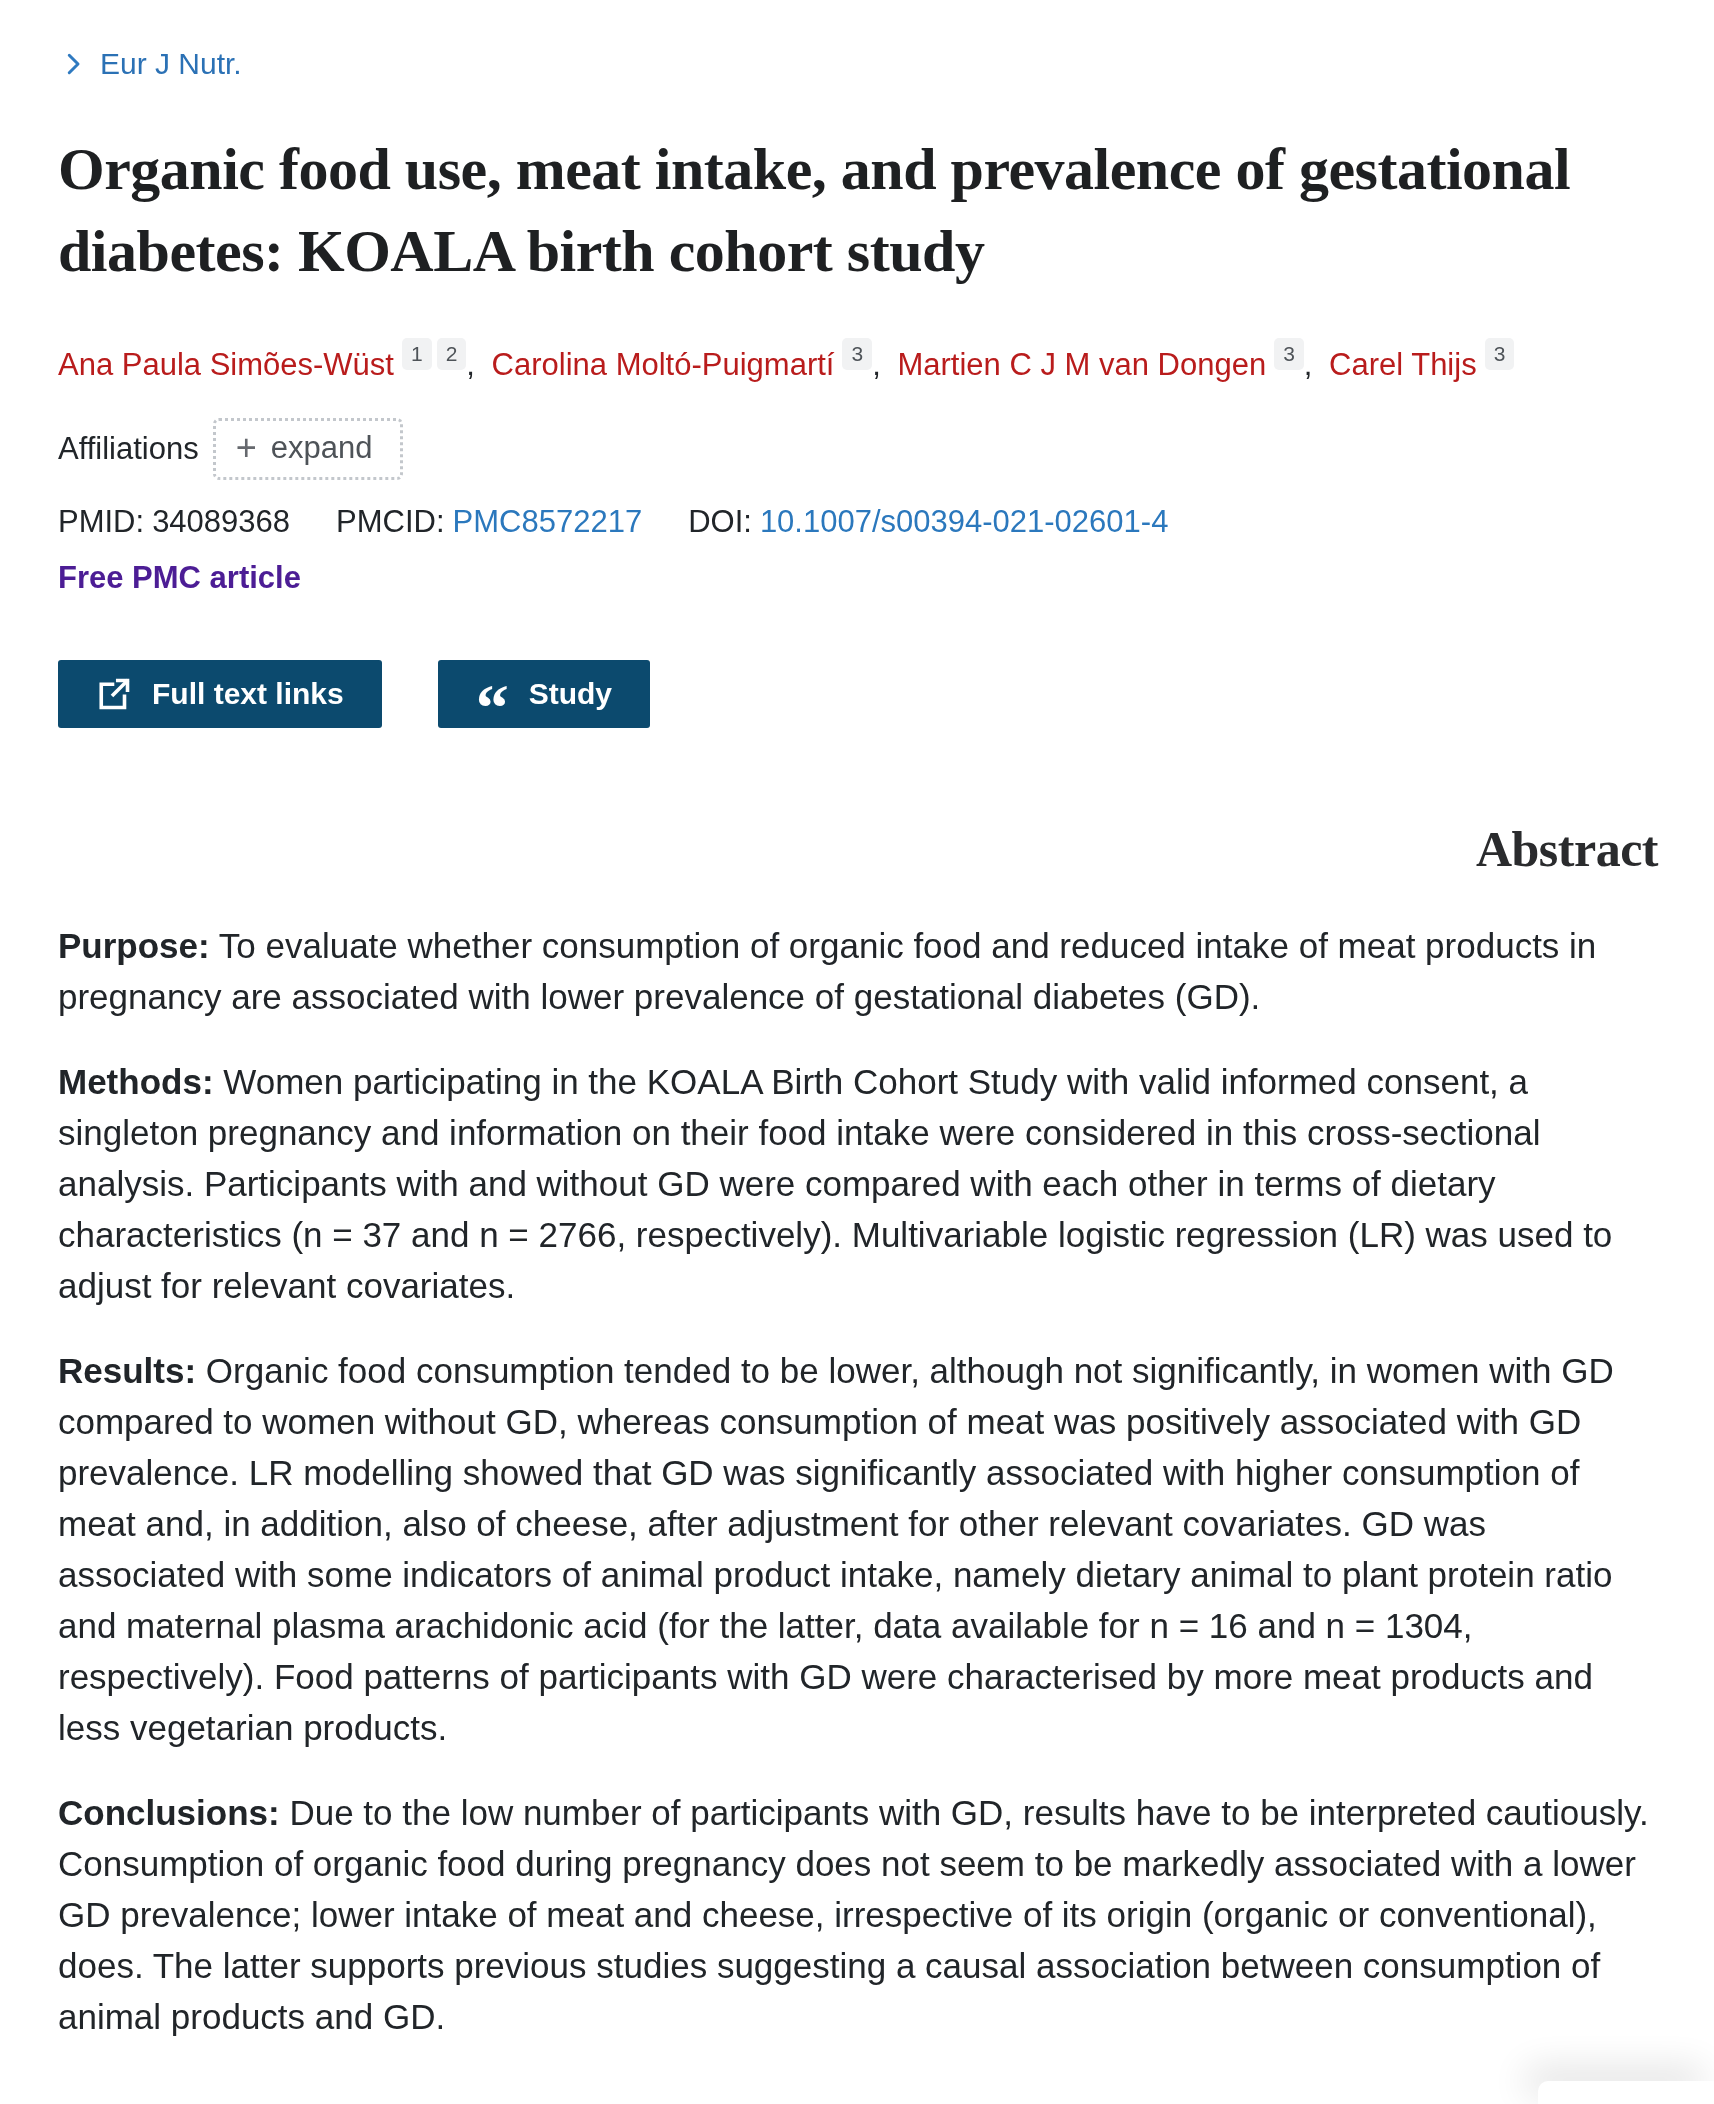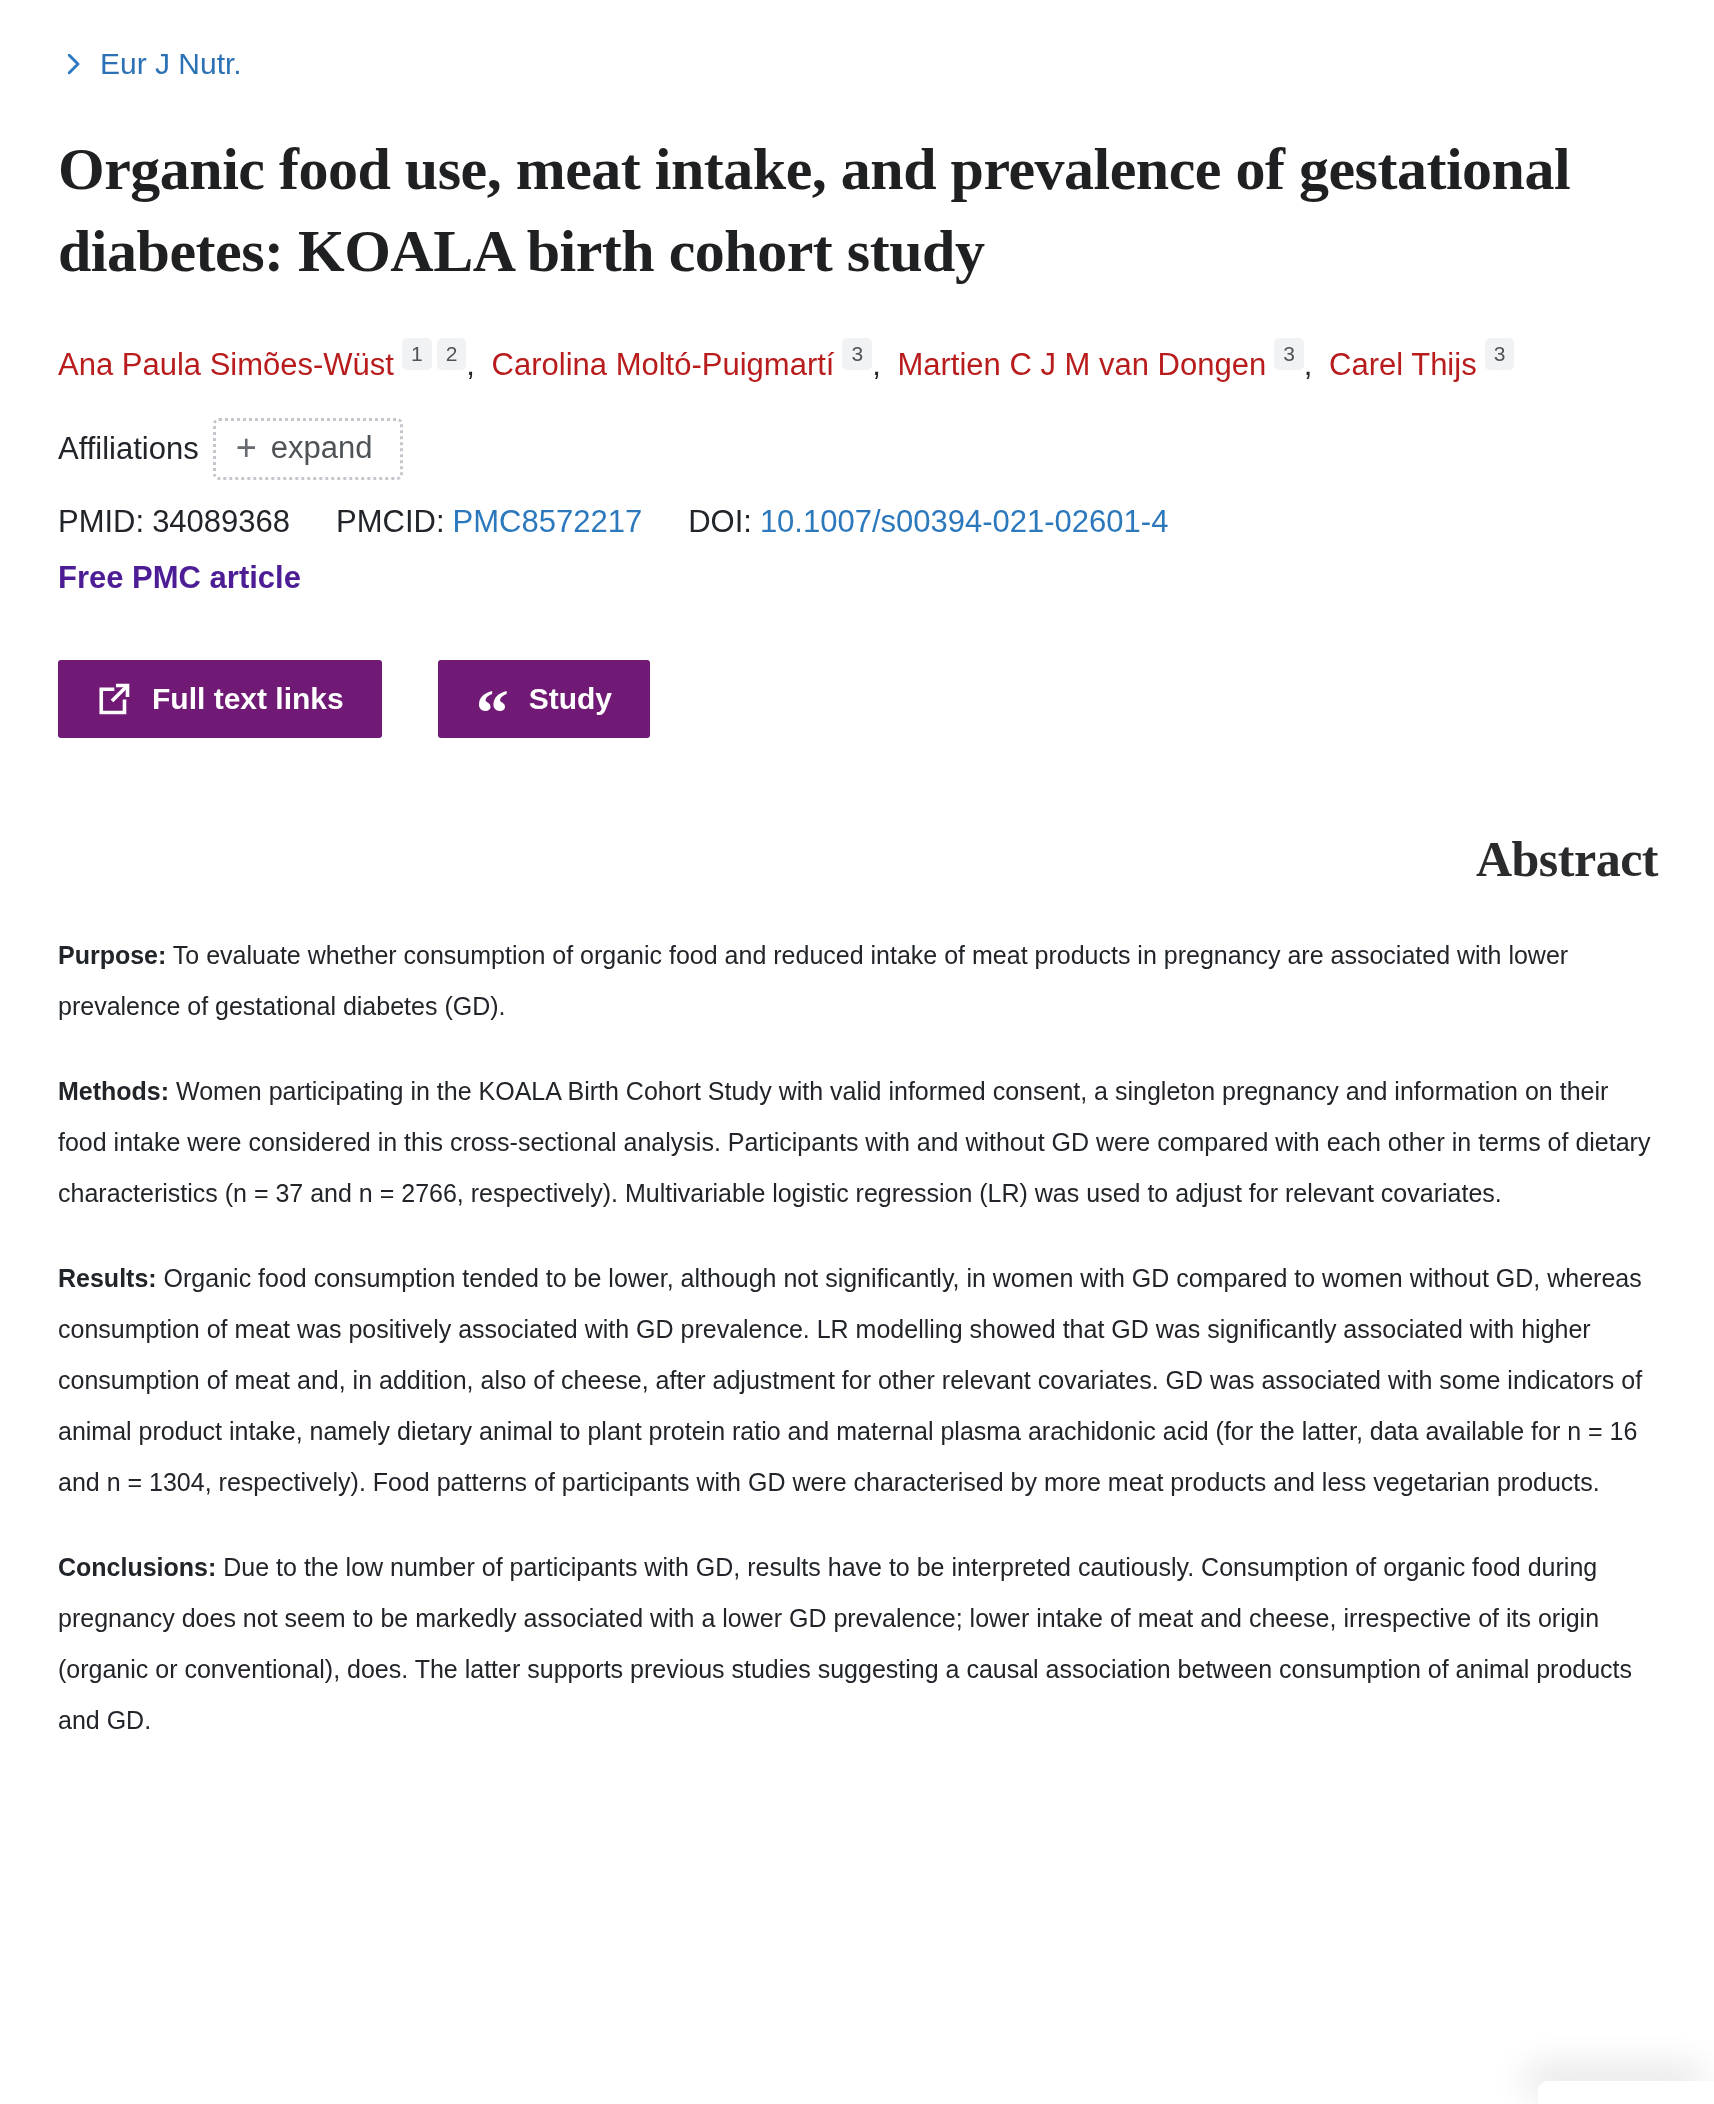--- a/index.html
+++ b/index.html
@@ -91,25 +91,25 @@
   .free-pmc {
     margin-top: 20px;
     color: #4c1d95;
     font-weight: 700;
     font-size: 31px;
   }
 
   
   .actions { margin-top: 64px; display: flex; gap: 56px; }
   .action-btn {
-    background: #701a75;
+    background: #0c4a6e;
     color: #ffffff;
     border: none;
     border-radius: 3px;
-    height: 78px;
+    height: 68px;
     padding: 0 38px;
     font-size: 30px;
     font-weight: 700;
     font-family: inherit;
     display: inline-flex;
     align-items: center;
     gap: 20px;
     cursor: pointer;
   }
   .action-btn svg { display: block; }
@@ -127,21 +127,21 @@
     font-family: "Liberation Serif", "DejaVu Serif", serif;
     font-weight: 700;
     font-size: 50px;
     color: #2a2b2d;
     margin: 92px 0 0 0;
     letter-spacing: -0.5px;
     text-align: right;
   }
   .abstract-body { margin-top: 42px; max-width: 1608px; }
   .abs-para {
-    font-size: 25px;
+    font-size: 35px;
     line-height: 51px;
     margin: 0 0 34px 0;
     color: #212529;
   }
   .abs-label { font-weight: 700; }
 
   
   .floating-widget {
     position: absolute;
     right: 0;

